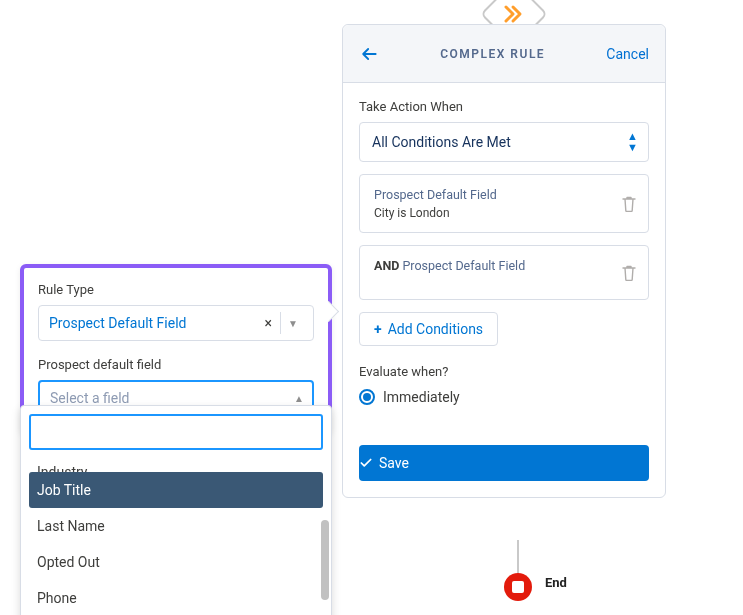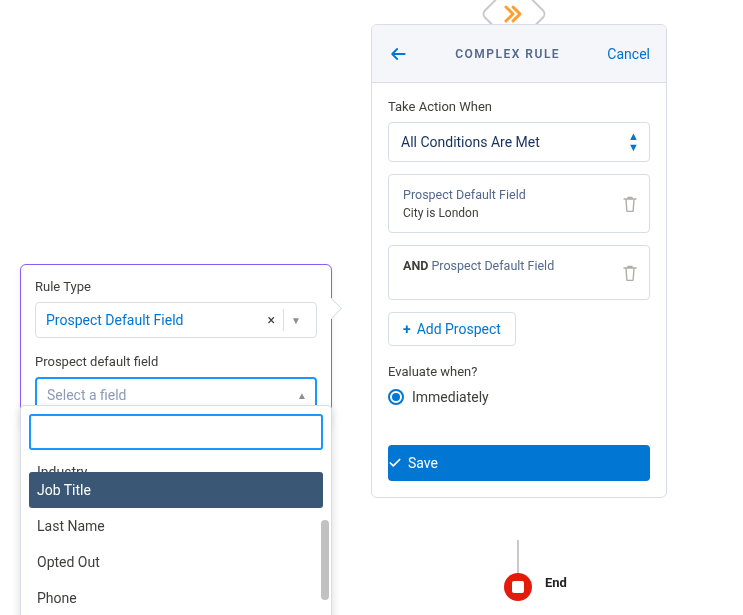--- a/index.html
+++ b/index.html
@@ -21,25 +21,24 @@
     position: absolute; left: 504px; top: 573px;
     width: 28px; height: 28px; border-radius: 50%;
     background: #e31b0c; display:flex; align-items:center; justify-content:center;
     z-index: 1;
   }
   .end-node::after { content:""; width:12px; height:12px; background:#fff; border-radius:2px; }
   .end-label { position:absolute; left: 545px; top: 575px; font-size: 13px; font-weight: 700; color:#222; }
 
   
   .panel {
-    position: absolute; left: 342px; top: 24px; width: 296px;
+    position: absolute; left: 342px; top: 24px; width: 324px;
     border: 1px solid #d8dde6; border-radius: 6px;
     background: #fff; z-index: 3;
     box-shadow: 0 0 0 rgba(0,0,0,0);
-    margin-left: 29px;
   }
   .panel-header {
     height: 58px; background: #f4f6f9; border-bottom: 1px solid #d8dde6;
     border-radius: 6px 6px 0 0;
     display:flex; align-items:center; justify-content:space-between;
     padding: 0 16px;
   }
   .back-btn { color:#0070d2; display:flex; cursor:pointer; }
   .panel-title { color:#54698d; letter-spacing: 1.5px; font-size: 12px; font-weight:600; }
   .cancel-link { color:#0070d2; font-size: 14px; cursor:pointer; }
@@ -85,21 +84,21 @@
 
   .save-btn {
     margin-top: 40px; height: 36px; border-radius:4px;
     background:#0176d3; color:#fff; display:flex; align-items:center; 
     gap:6px; font-size:14px; cursor:pointer;
   }
 
   
   .popover {
     position:absolute; left: 20px; top: 264px; width: 312px;
-    border:1px solid #8b5cf6; border-radius:6px; background:#fff;
+    border:4px solid #8b5cf6; border-radius:6px; background:#fff;
     padding: 14px; z-index: 4;
     box-shadow: 0 2px 6px rgba(0,0,0,0.08);
   }
   .popover::after {
     content:""; position:absolute; right:-8px; top:36px;
     width:14px; height:14px; background:#fff; border-top:1px solid #d8dde6; border-right:1px solid #d8dde6;
     transform:rotate(45deg);
   }
   .pop-label { font-size:13px; color:#3e3e3c; margin-bottom:8px; }
   .combo {
@@ -204,21 +203,21 @@
       </div>
       <span class="trash">
         <svg width="14" height="16" viewBox="0 0 14 16">
           <path d="M1 3h12M5 3V1.5h4V3M3 3l.8 11.5c0 .5.4.9.9.9h4.6c.5 0 .9-.4.9-.9L11 3" fill="none" stroke="#b0adab" stroke-width="1.4" stroke-linecap="round" stroke-linejoin="round"></path>
         </svg>
       </span>
     </div>
 
     <div class="add-btn">
       <span class="plus">+</span>
-      <span>Add Prospect</span>
+      <span>Add Conditions</span>
     </div>
 
     <div class="eval-section">
       <div class="field-label">Evaluate when?</div>
       <div class="radio-row">
         <span class="radio">
             <span class="dot"></span>
           </span>
         <span>Immediately</span>
       </div>

